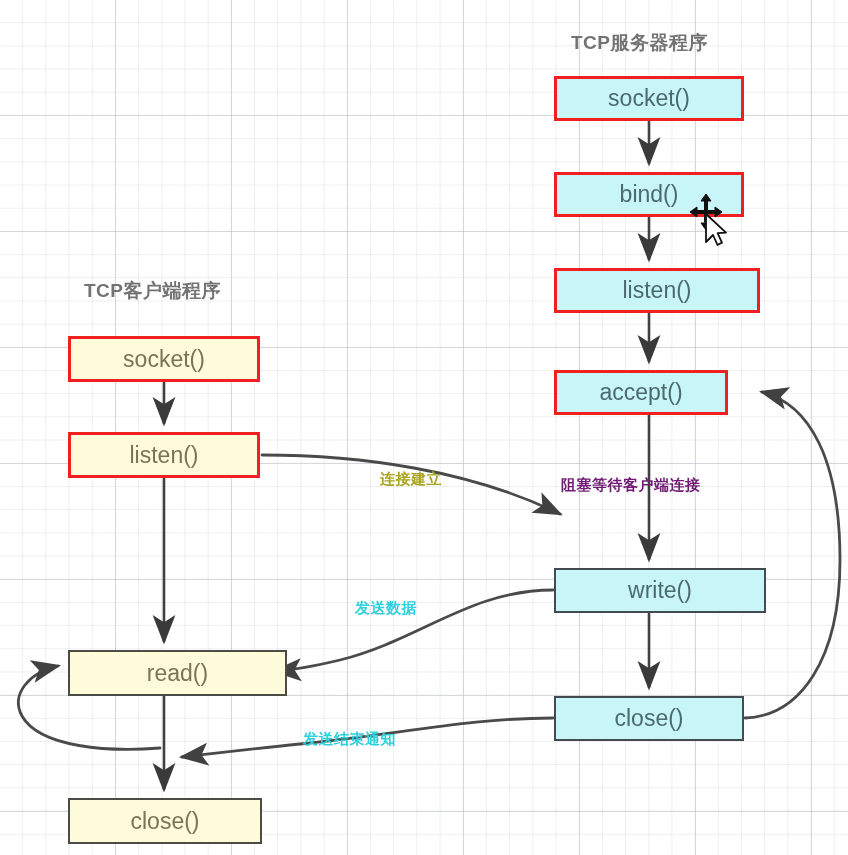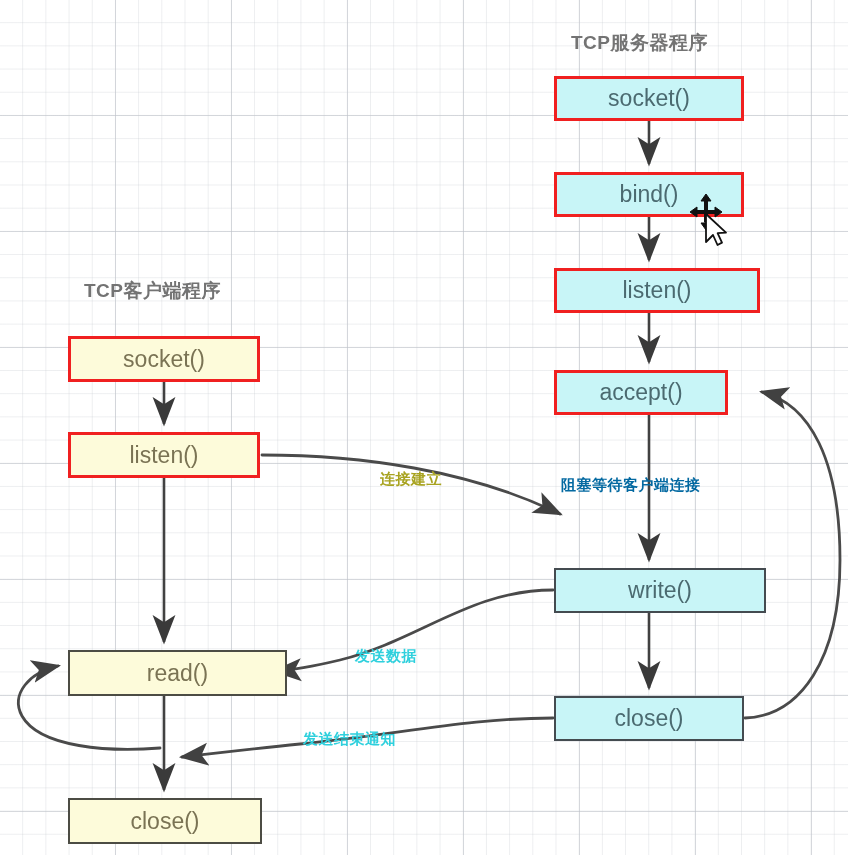--- a/index.html
+++ b/index.html
@@ -53,21 +53,21 @@
   .srv.dark{border:2px solid #444b50;}
 
   .annot{
     position:absolute;
     font-weight:bold;
     font-size:15px;
     white-space:nowrap;
     letter-spacing:.5px;
   }
   .annot.olive{color:#a8a320;}
-  .annot.red{color:#0369a1;}
+  .annot.red{color:#701a75;}
   .annot.cyan{color:#2fd0dd;}
 
   #cursor{position:absolute;left:688px;top:192px;width:46px;height:58px;}
 </style>
 </head>
 <body>
 
 <div id="canvas"></div>
 
 <svg id="wires" viewBox="0 0 848 855" xmlns="http://www.w3.org/2000/svg">
@@ -137,21 +137,21 @@
 </div>
 <div class="node srv dark" style="left:554px;top:568px;width:212px;height:45px;">
   <span class="lbl">write()</span>
 </div>
 <div class="node srv dark" style="left:554px;top:696px;width:190px;height:45px;">
   <span class="lbl">close()</span>
 </div>
 
 <div class="annot olive" style="left:380px;top:470px;">连接建立</div>
 <div class="annot red" style="left:561px;top:476px;">阻塞等待客户端连接</div>
-<div class="annot cyan" style="left:355px;top:647px;">发送数据</div>
+<div class="annot cyan" style="left:355px;top:599px;">发送数据</div>
 <div class="annot cyan" style="left:303px;top:730px;">发送结束通知</div>
 
 <svg id="cursor" viewBox="0 0 46 58" xmlns="http://www.w3.org/2000/svg">
 
   <g fill="#111" stroke="#111" stroke-width="1">
     <path d="M18,2 L23,9 L13,9 Z"></path>
     <rect x="16.5" y="8" width="3" height="22"></rect>
     <path d="M2,20 L9,15 L9,25 Z"></path>
     <rect x="8" y="18.5" width="22" height="3"></rect>
     <path d="M34,20 L27,15 L27,25 Z"></path>

